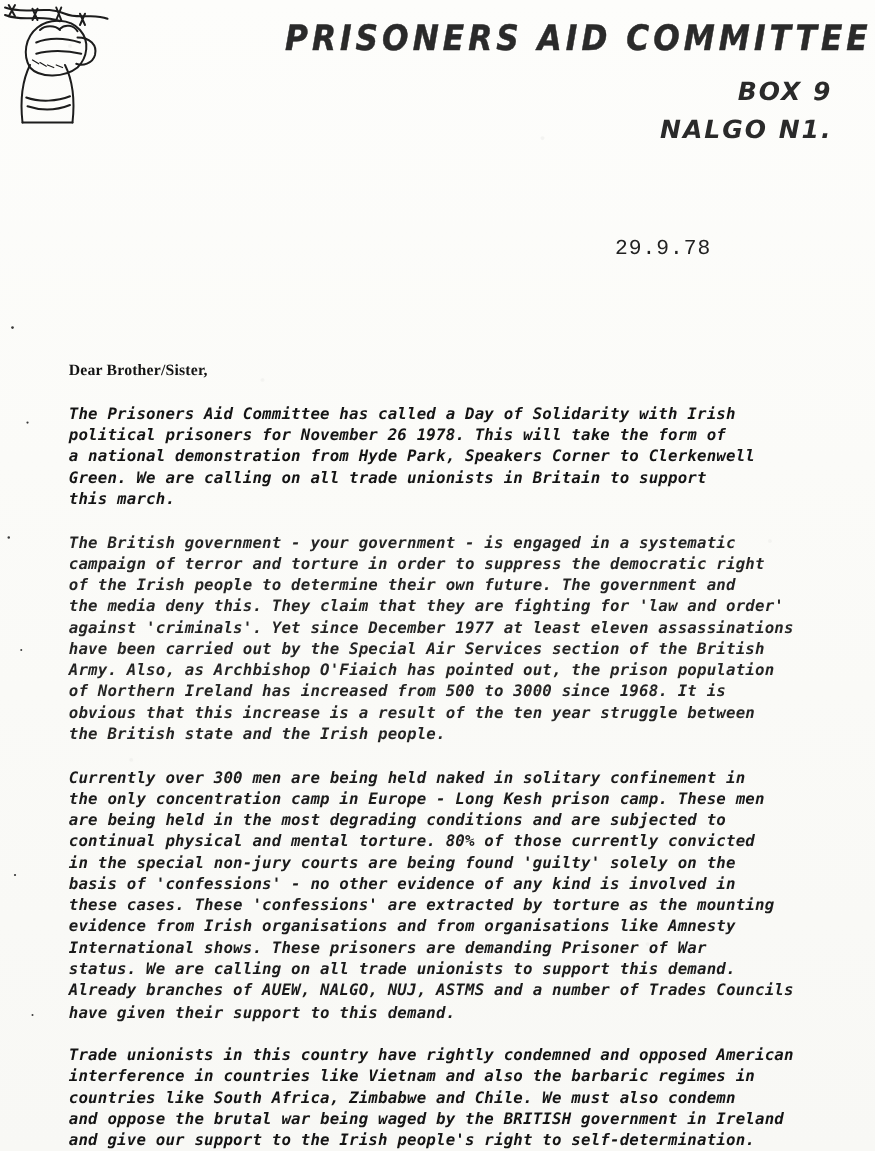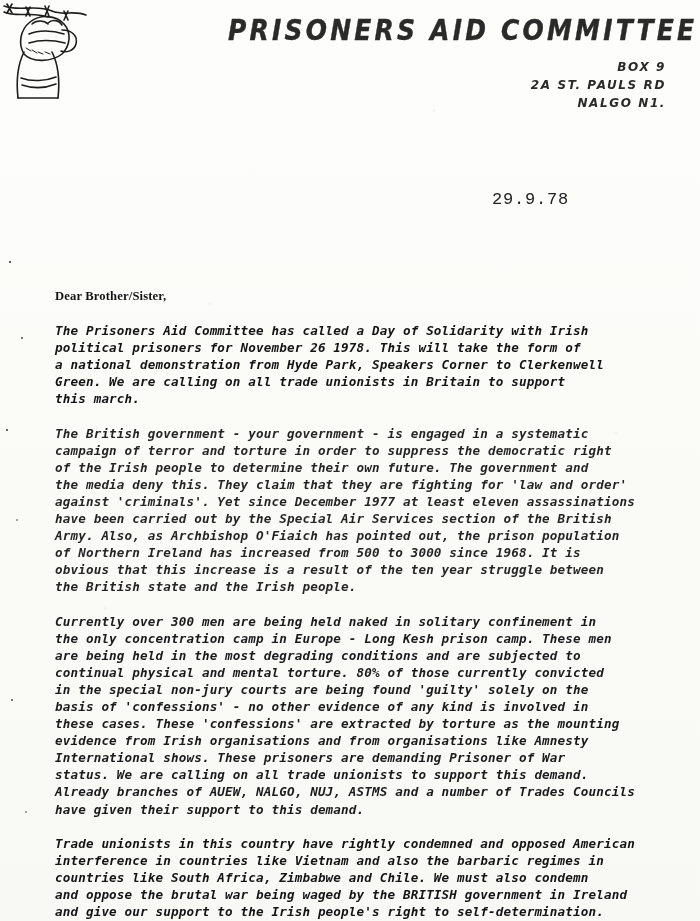--- a/index.html
+++ b/index.html
@@ -64,21 +64,21 @@
   }
 
   .address {
     position: absolute;
     right: 34px;
     top: 58px;
     text-align: right;
     font-family: "DejaVu Sans", sans-serif;
     font-weight: bold;
     font-style: italic;
-    font-size: 12px;
+    font-size: 20px;
     letter-spacing: 1.6px;
     line-height: 1.52;
     color: #2a2a2a;
   }
 
   .date {
     position: absolute;
     right: 131px;
     top: 190px;
     font-family: Liberation Mono, monospace;
@@ -166,21 +166,20 @@
 
           <path d="M24 46 l5 3 M30 48 l5 3 M36 50 l5 2 M43 50 l5 2" stroke-width="1"></path>
         </g>
       </svg>
     </div>
 
     <div class="org-title">PRISONERS AID COMMITTEE</div>
 
     <div class="address">
       <div>BOX 9</div>
-      <div>2A ST. PAULS RD</div>
       <div>NALGO N1.</div>
     </div>
   </div>
 
   <div class="date">29.9.78</div>
 
   <div class="letter-body">
     <p class="para salutation">Dear Brother/Sister,</p>
     <p class="para">The Prisoners Aid Committee has called a Day of Solidarity with Irish
 political prisoners for November 26 1978. This will take the form of

